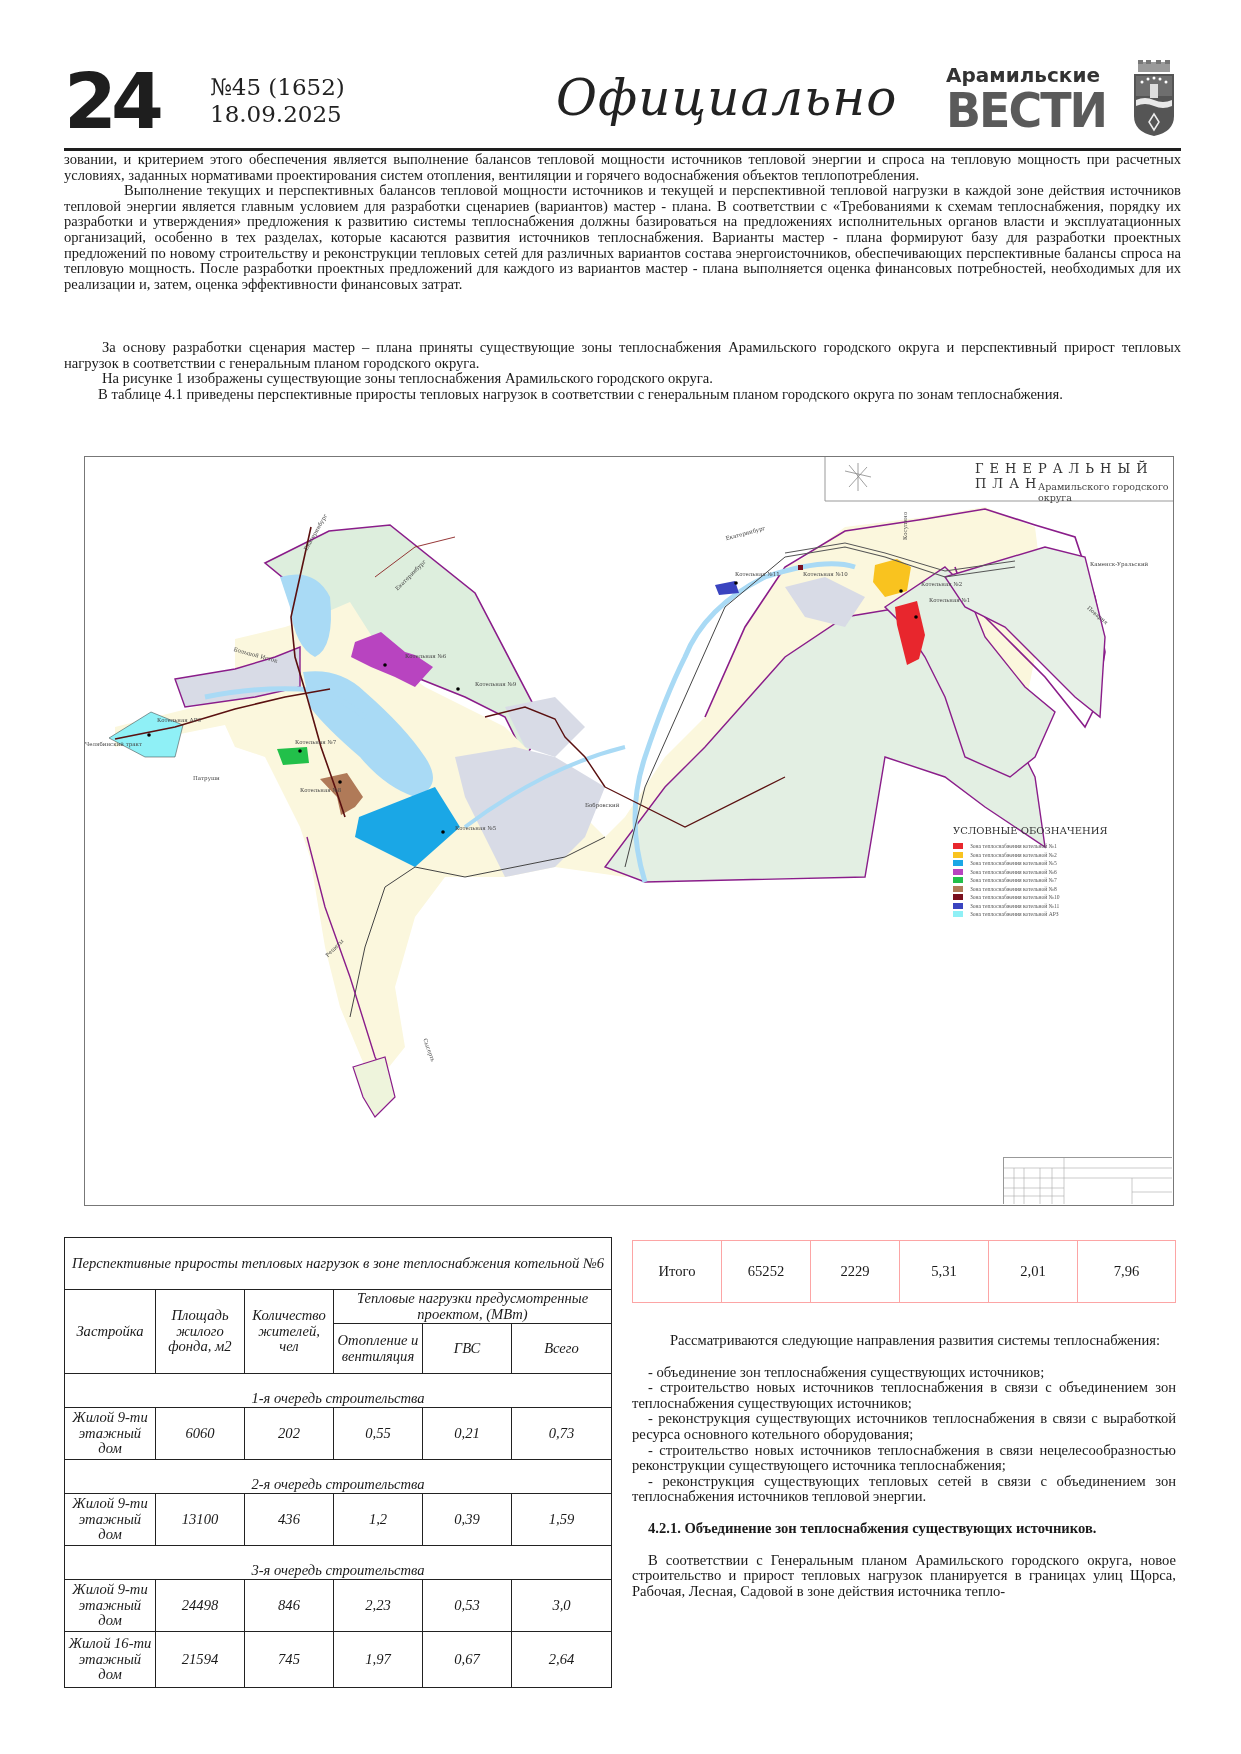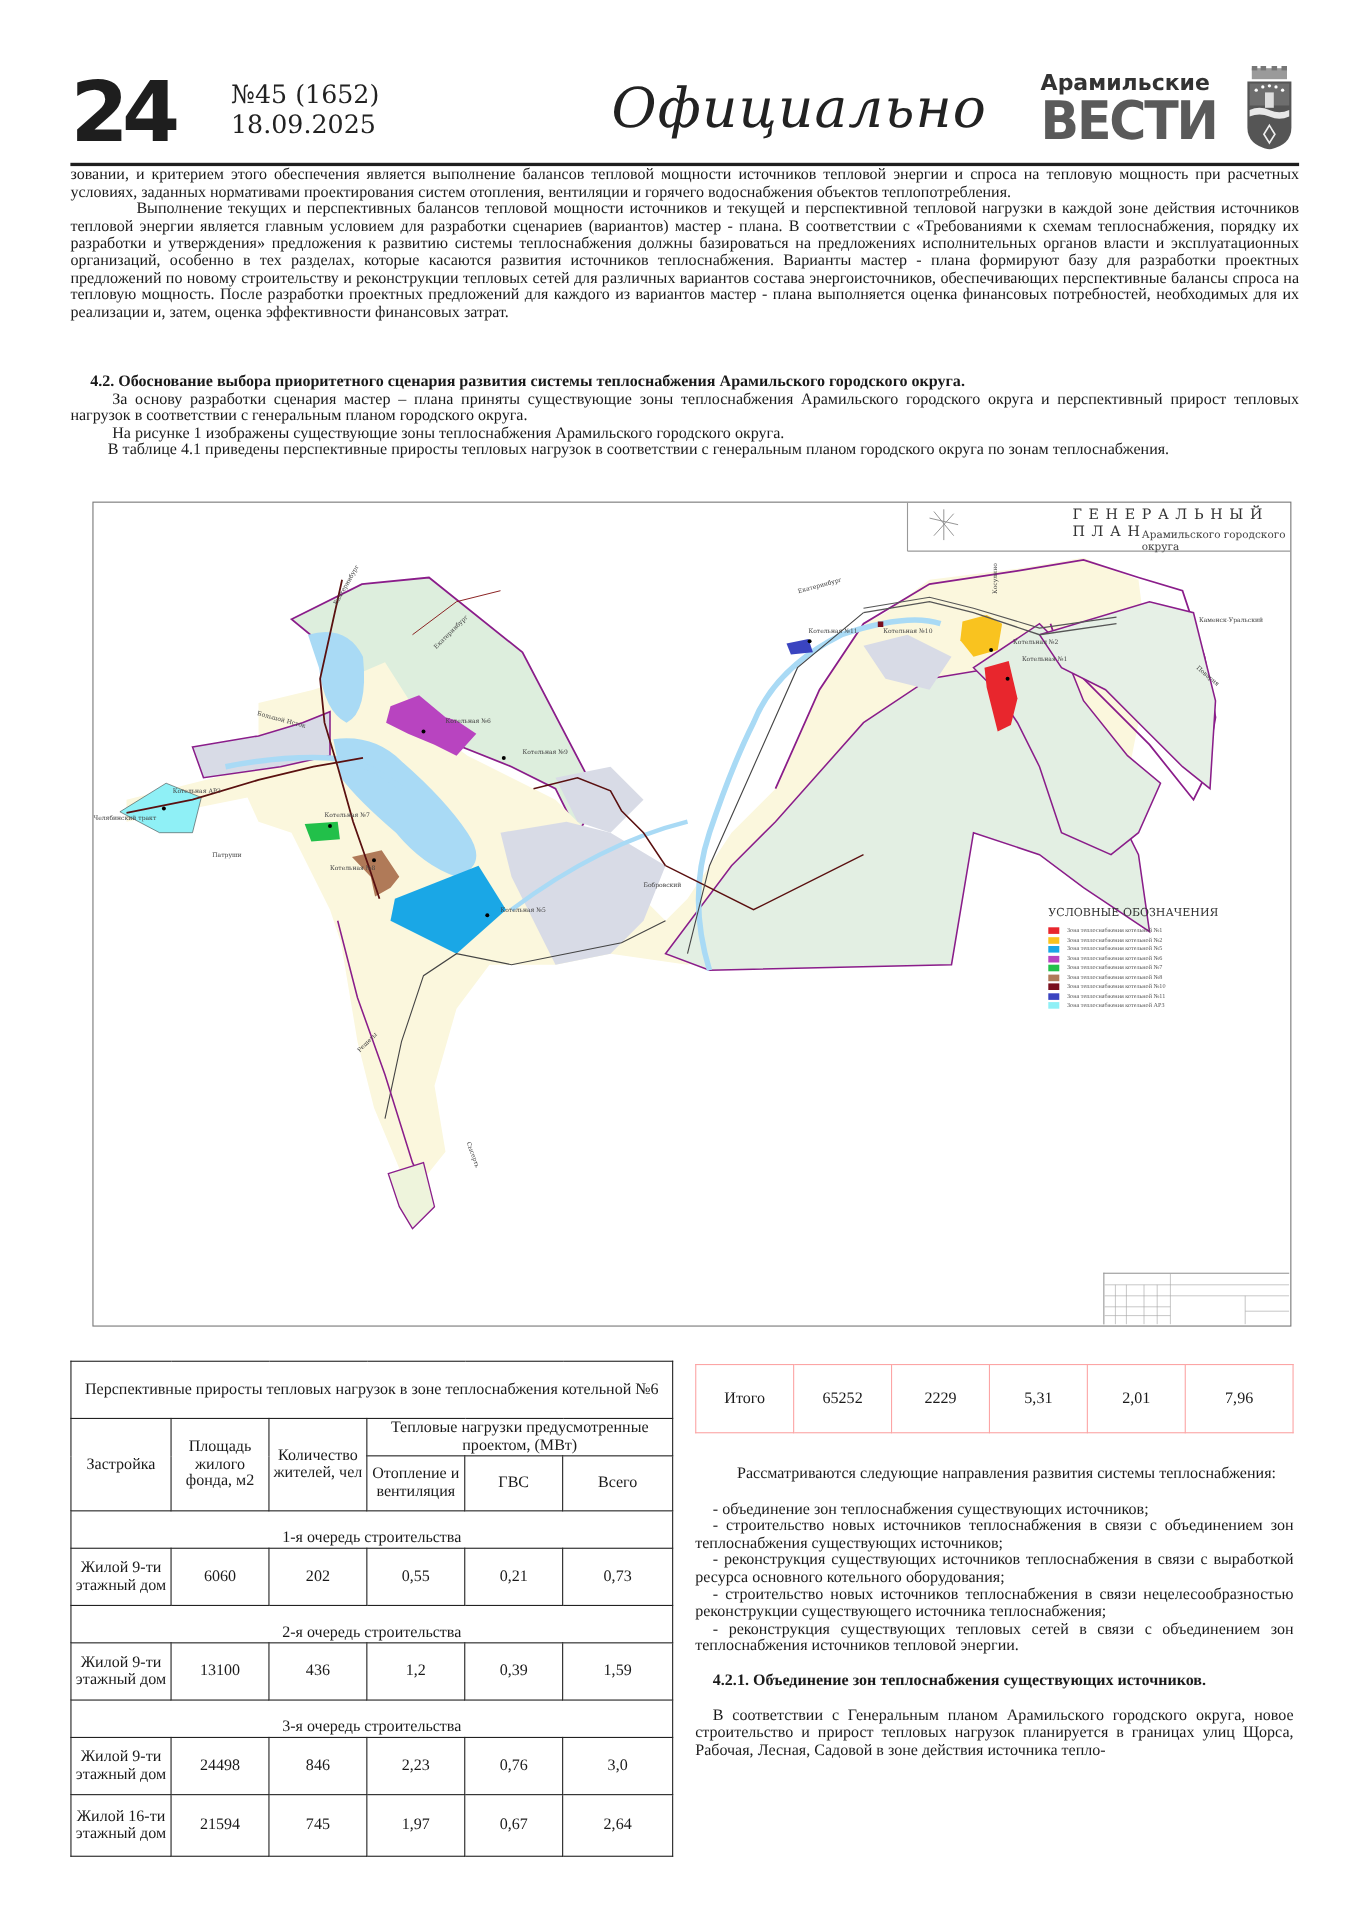--- a/index.html
+++ b/index.html
@@ -30,21 +30,21 @@
   .legend{position:absolute;left:868px;top:368px;width:210px;}
   .legend .lt{font-family:"DejaVu Serif",serif;font-size:10px;color:#333;margin-bottom:6px;}
   .legend .li{display:flex;align-items:center;height:8.5px;}
   .legend .sw{width:10px;height:6px;margin-right:7px;}
   .legend .ll{font-size:5.6px;color:#555;}
   .stamp{position:absolute;left:918px;top:700px;width:168px;height:46px;border-top:1px solid #999;border-left:1px solid #999;font-size:3.5px;color:#888;}
   .map-label{position:absolute;font-size:5.5px;color:#444;white-space:nowrap;font-family:"DejaVu Serif",serif;}
 
   table{border-collapse:collapse;}
   .tbl1{position:absolute;left:64px;top:1237px;width:548px;}
-  .tbl1 td{border:1px solid #222;text-align:center;font-size:14.6px;line-height:15.6px;padding:0 2px;vertical-align:middle;}
+  .tbl1 td{border:1px solid #222;text-align:center;font-size:14.6px;line-height:15.6px;padding:0 2px;vertical-align:middle;font-style:italic;}
   .tbl2{position:absolute;left:632px;top:1240px;width:544px;}
   .tbl2 td{border:1px solid #fca5a5;text-align:center;font-size:14.6px;height:59px;}
   .col2{position:absolute;left:632px;top:1333px;width:544px;}
   .col2 p{margin:0;}
 </style>
 </head>
 <body>
 
 <div class="masthead">
   <div class="page-num">24</div>
@@ -76,21 +76,20 @@
   </svg>
 </div>
 <div class="rule"></div>
 
 <div class="block1 text">
   <p>зовании, и критерием этого обеспечения является выполнение балансов тепловой мощности источников тепловой энергии и спроса на тепловую мощность при расчетных условиях, заданных нормативами проектирования систем отопления, вентиляции и горячего водоснабжения объектов теплопотребления.</p>
   <p class="ind">Выполнение текущих и перспективных балансов тепловой мощности источников и текущей и перспективной тепловой нагрузки в каждой зоне действия источников тепловой энергии является главным условием для разработки сценариев (вариантов) мастер - плана. В соответствии с «Требованиями к схемам теплоснабжения, порядку их разработки и утверждения» предложения к развитию системы теплоснабжения должны базироваться на предложениях исполнительных органов власти и эксплуатационных организаций, особенно в тех разделах, которые касаются развития источников теплоснабжения. Варианты мастер - плана формируют базу для разработки проектных предложений по новому строительству и реконструкции тепловых сетей для различных вариантов состава энергоисточников, обеспечивающих перспективные балансы спроса на тепловую мощность. После разработки проектных предложений для каждого из вариантов мастер - плана выполняется оценка финансовых потребностей, необходимых для их реализации и, затем, оценка эффективности финансовых затрат.</p>
 </div>
 
 <div class="block2 text">
-  <p class="h" style="text-indent:18px">4.2. Обоснование выбора приоритетного сценария развития системы теплоснабжения Арамильского городского округа.</p>
   <p class="ind" style="text-indent:38px">За основу разработки сценария мастер – плана приняты существующие зоны теплоснабжения Арамильского городского округа и перспективный прирост тепловых нагрузок в соответствии с генеральным планом городского округа.</p>
   <p style="text-indent:38px">На рисунке 1 изображены существующие зоны теплоснабжения Арамильского городского округа.</p>
   <p style="text-indent:34px">В таблице 4.1 приведены перспективные приросты тепловых нагрузок в соответствии с генеральным планом городского округа по зонам теплоснабжения.</p>
 </div>
 
 <div class="figure">
   <svg width="1088" height="748" viewBox="0 0 1088 748">
 
     <line x1="740" y1="0" x2="740" y2="44" stroke="#999" stroke-width="1"></line>
     <line x1="740" y1="44" x2="1088" y2="44" stroke="#999" stroke-width="1"></line>
@@ -284,21 +283,21 @@
     <td>1,59</td>
   </tr>
   <tr style="height:34px">
         <td colspan="6" style="vertical-align:bottom">3-я очередь строительства</td>
       </tr>
   <tr style="height:52px">
     <td>Жилой 9-ти этажный дом</td>
     <td>24498</td>
     <td>846</td>
     <td>2,23</td>
-    <td>0,76</td>
+    <td>0,53</td>
     <td>3,0</td>
   </tr>
   <tr style="height:56px">
     <td>Жилой 16-ти этажный дом</td>
     <td>21594</td>
     <td>745</td>
     <td>1,97</td>
     <td>0,67</td>
     <td>2,64</td>
   </tr>

